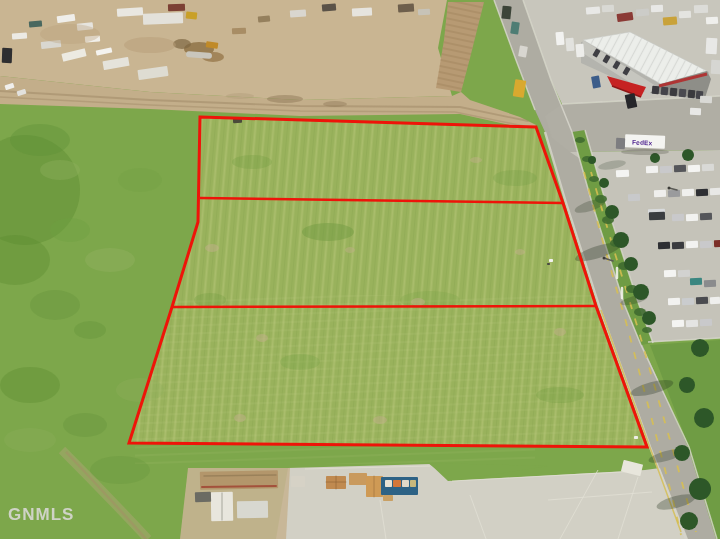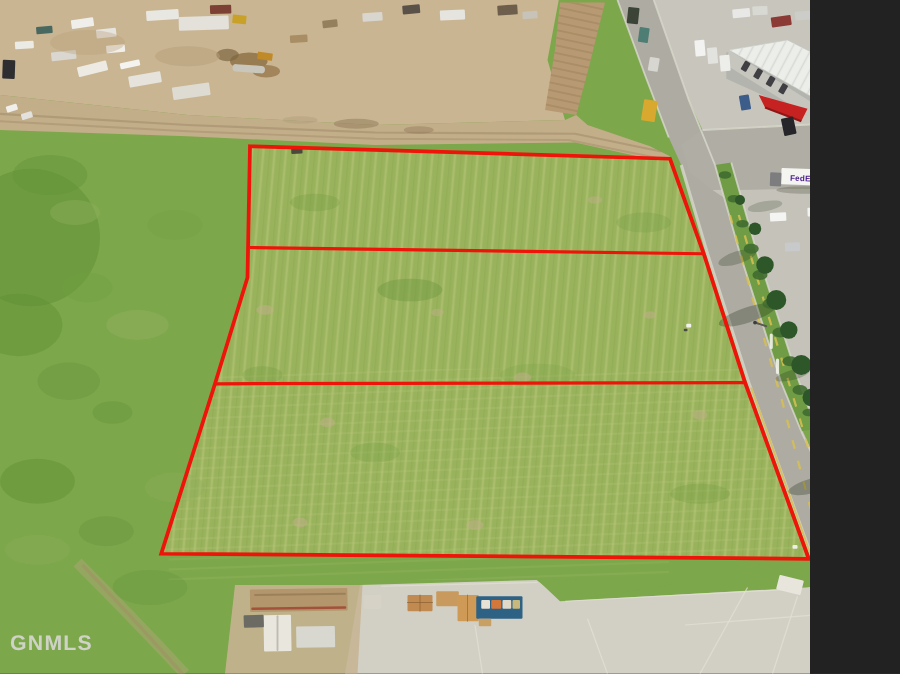--- a/index.html
+++ b/index.html
@@ -1,16 +1,16 @@
 <!DOCTYPE html>
 <html><head>
 <meta charset="utf-8">
 <style>
   html,body{margin:0;padding:0;background:#222;font-family:"Liberation Sans",sans-serif;}
-  .stage{position:relative;width:648px;height:539px;overflow:hidden;background:#7da74b;}
+  .stage{position:relative;width:720px;height:539px;overflow:hidden;background:#7da74b;}
   svg{display:block}
   .dashed-yellow{stroke:#d8c050;stroke-width:1.8;fill:none;stroke-dasharray:7 10;opacity:.85}
   .solid-yellow{stroke:#d4bd4e;stroke-width:1.5;fill:none;opacity:.8}
   .curb{stroke:#dad8ce;stroke-width:1.5;fill:none;opacity:.8}
   .gutter{stroke:#d6d4ca;stroke-width:2.5;fill:none;opacity:.85}
   .track{stroke:#a08a67;fill:none;stroke-linecap:round}
   .seam{stroke:#e3e1d6;stroke-width:1;opacity:.75}
   .boundary{fill:none;stroke:#ee1409;stroke-width:3;stroke-linejoin:miter}
   .divider{fill:none;stroke:#ee1409;stroke-width:2.6}
   .watermark{fill:#d8d8d4;opacity:.9;font-weight:bold;font-size:17px;letter-spacing:1px}

